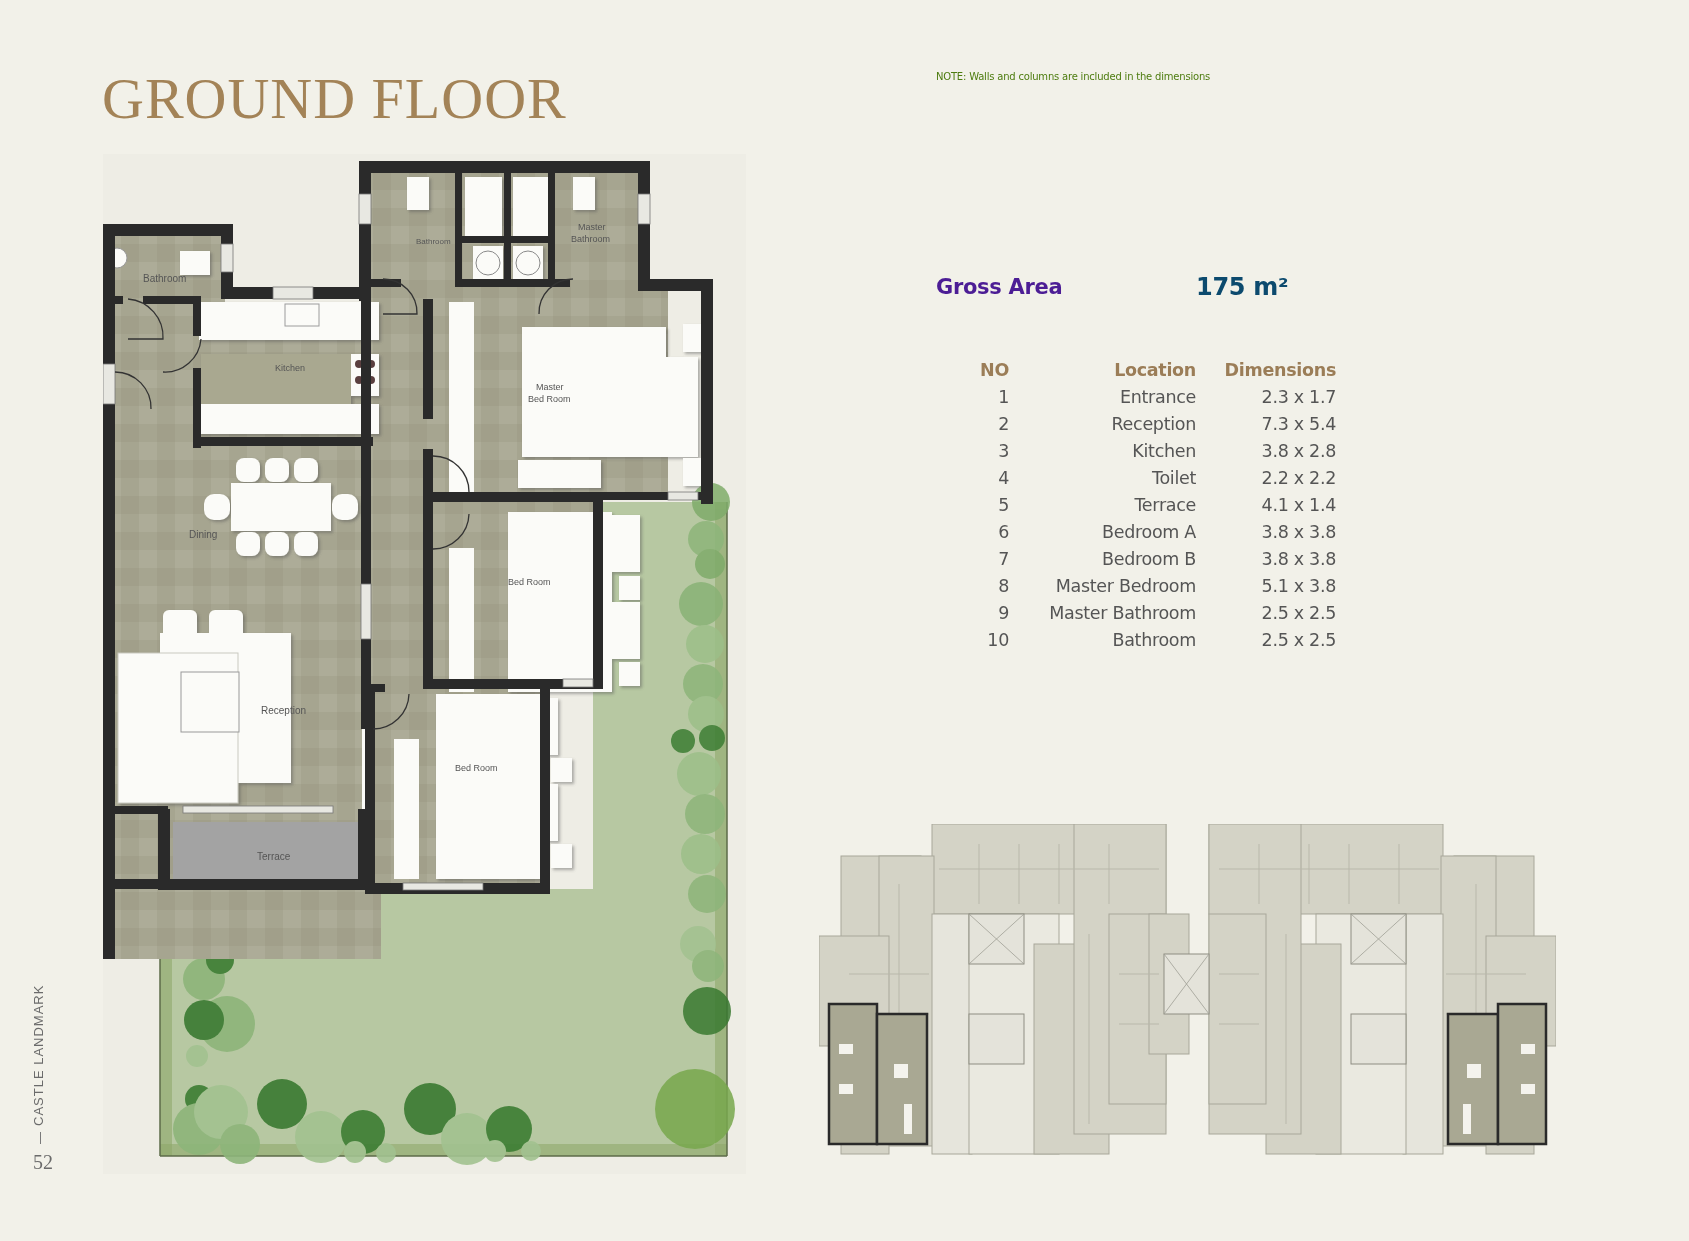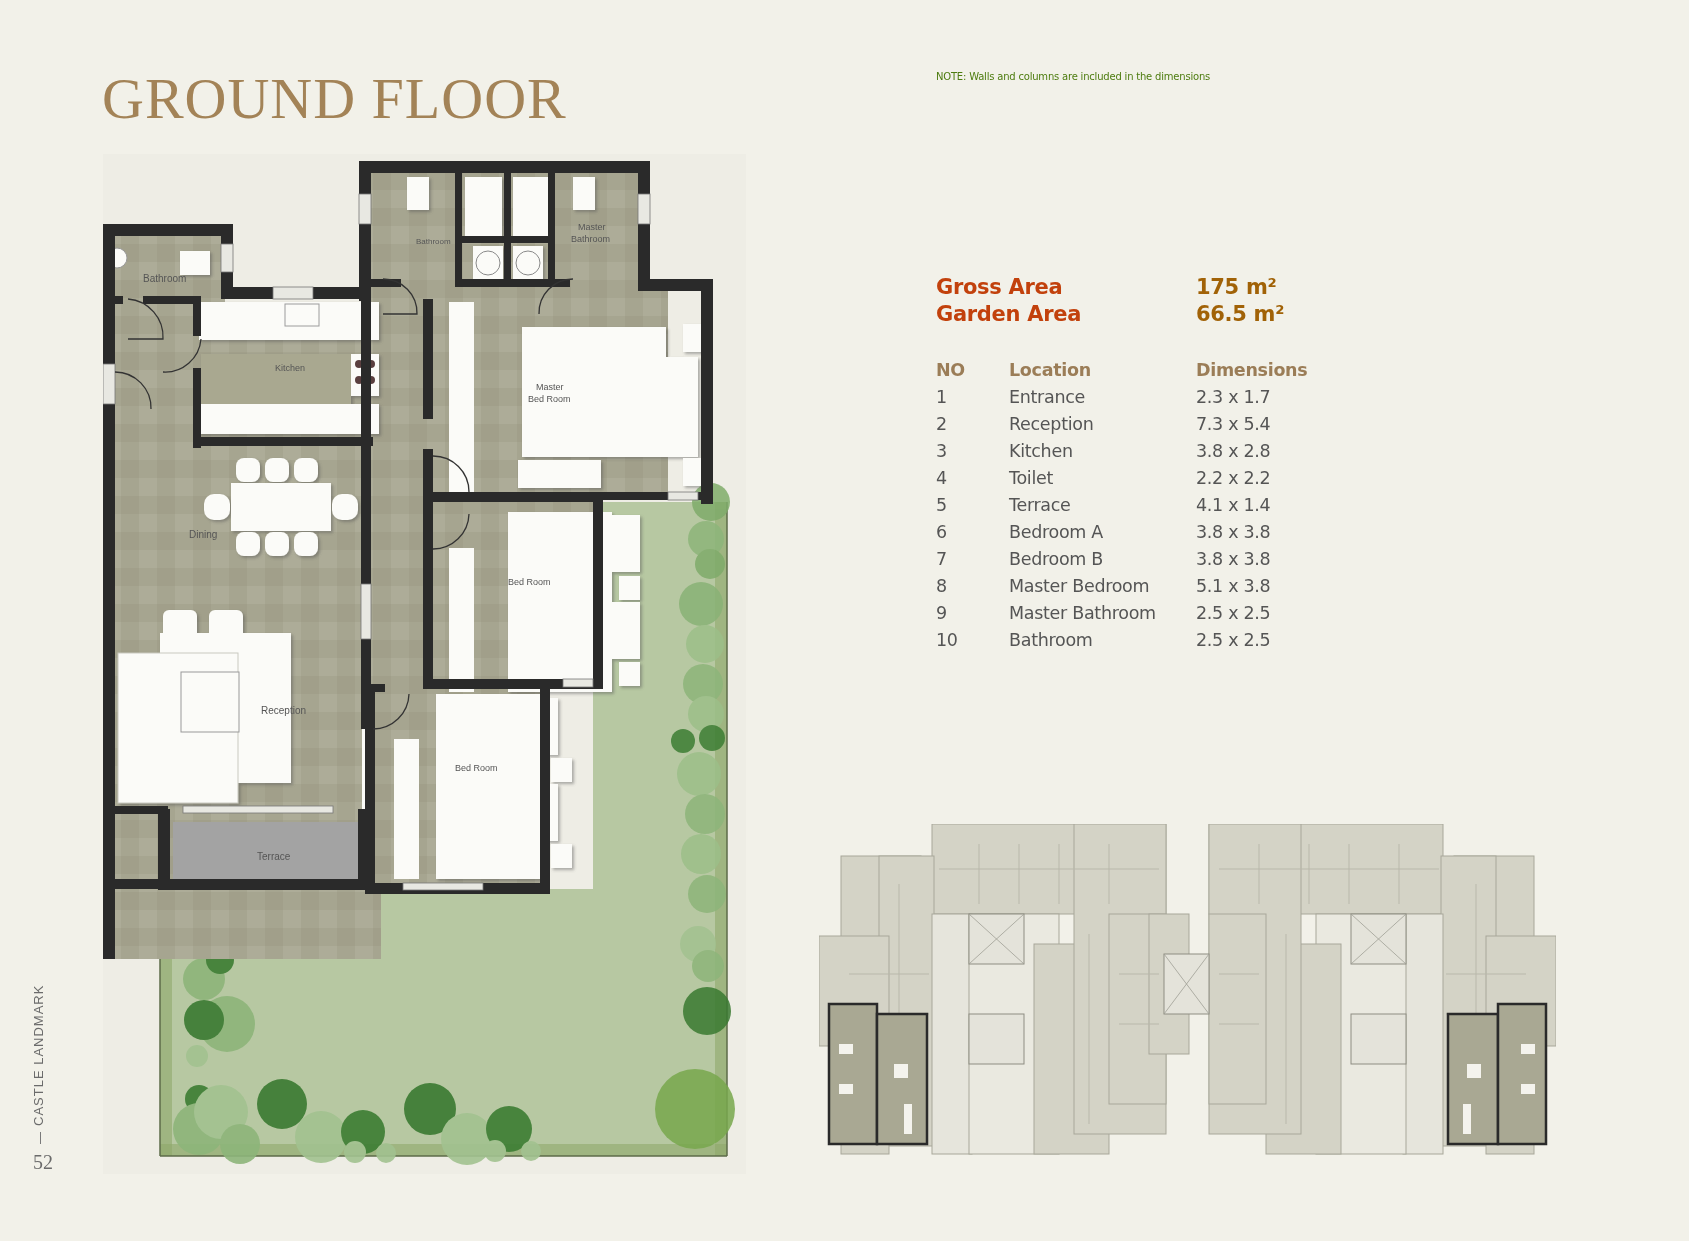--- a/index.html
+++ b/index.html
@@ -14,25 +14,25 @@
   .note {
     position: absolute; left: 936px; top: 71px;
     font-family: "DejaVu Sans", sans-serif; font-size: 10px; color: #4d7c0f;
     letter-spacing: -0.2px;
   }
   .plan-panel { position: absolute; left: 103px; top: 154px; width: 643px; height: 1020px; }
   .plan-panel svg { display: block; }
 
   .areas { position: absolute; left: 936px; top: 273px; }
   .area-row { display: flex; height: 27px; align-items: center; }
-  .area-label { width: 260px; font-family: "DejaVu Sans", sans-serif; font-weight: bold; font-size: 21px; color: #c2410c; letter-spacing: -0.3px; }
-  .area-value { font-family: "DejaVu Sans", sans-serif; font-weight: bold; font-size: 21px; color: #a16207; letter-spacing: -0.3px; }
+  .area-label { width: 260px; font-family: "DejaVu Sans", sans-serif; font-weight: bold; font-size: 21px; color: #4c1d95; letter-spacing: -0.3px; }
+  .area-value { font-family: "DejaVu Sans", sans-serif; font-weight: bold; font-size: 24px; color: #0c4a6e; letter-spacing: -0.3px; }
 
   .dim-table { position: absolute; left: 936px; top: 356px; }
-  .dim-row { display: flex; height: 27.1px; align-items: center; font-size: 17.5px; color: #555555; letter-spacing: -0.3px; }
+  .dim-row { display: flex; height: 27.1px; align-items: center; font-size: 17.5px; color: #555555; letter-spacing: -0.3px; text-align: right; }
   .dim-row.header { font-weight: bold; color: #9b7d57; }
   .col-no { width: 73px; }
   .col-loc { width: 187px; }
   .col-dim { width: 140px; }
 
   .site-plan { position: absolute; left: 819px; top: 824px; width: 737px; height: 332px; }
 
   .side-brand {
     position: absolute; left: 31px; top: 1126px;
     transform: rotate(-90deg); transform-origin: 0 0;
@@ -295,24 +295,20 @@
       <text x="154" y="706" font-size="10">Terrace</text>
     </g>
   </svg>
 </div>
 
 <div class="areas">
   <div class="area-row">
     <span class="area-label">Gross Area</span>
     <span class="area-value">175 m²</span>
   </div>
-  <div class="area-row">
-    <span class="area-label">Garden Area</span>
-    <span class="area-value">66.5 m²</span>
-  </div>
 </div>
 
 <div class="dim-table">
   <div class="dim-row header">
     <span class="col-no">NO</span>
     <span class="col-loc">Location</span>
     <span class="col-dim">Dimensions</span>
   </div>
   <div class="dim-row">
       <span class="col-no">1</span>

